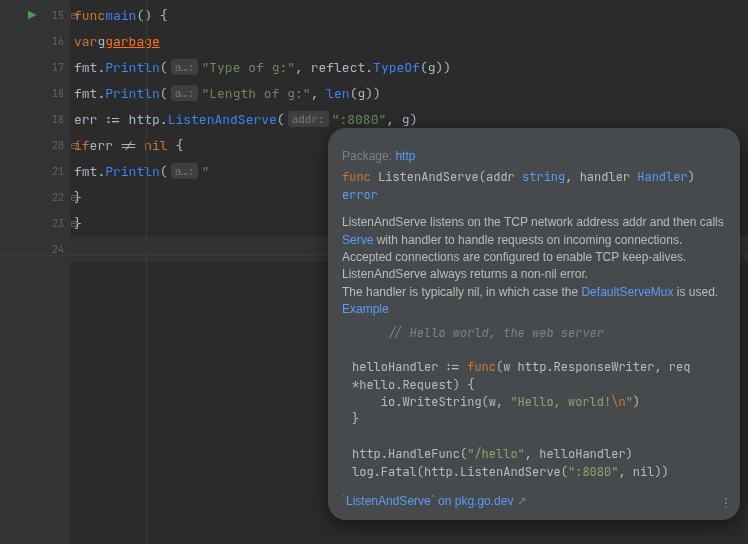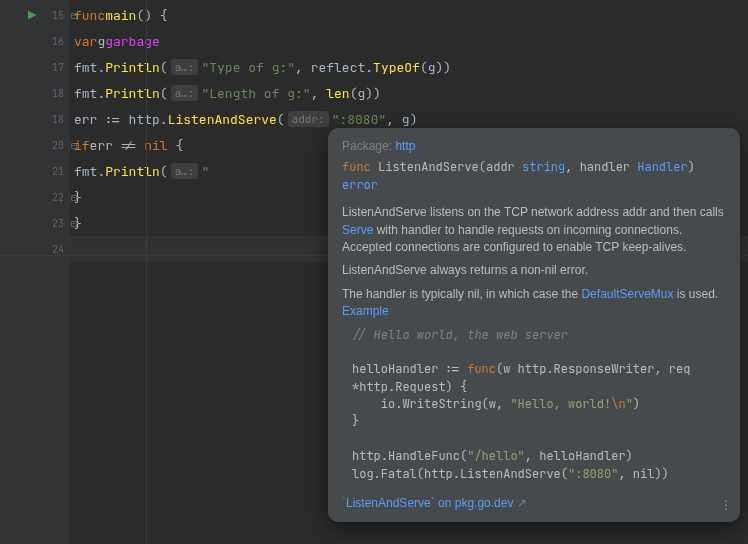--- a/index.html
+++ b/index.html
@@ -30,22 +30,22 @@
     position: relative;
   }
   .ln { color: #606366; font-size: 10px; }
   .run-icon { color: #499c54; position: absolute; left: 28px; font-size: 14px; }
   .fold-icon { color: #6e6e6e; position: absolute; right: -7px; font-size: 10px; }
   .code-area { flex: 1; padding-top: 2px; position: relative; }
   .line { height: 26px; display: flex; align-items: center; white-space: pre; padding-left: 4px; }
   .line.current { background: #323232; }
   
   .kw { color: #cc7832; text-align: center; }
-  .fn { color: #fde047; }
-  .bty { color: #d946ef; }
+  .fn { color: #3b82f6; }
+  .bty { color: #f97316; text-decoration: underline; }
   .str { color: #6a8759; }
   .strd { color: #8aa46e; }
   .gr  { color: #808080; }
   .esc { color: #cc7832; }
   .hint {
     background: #3d3f41;
     color: #787878;
     font-size: 11px;
     padding: 1px 4px;
     border-radius: 3px;
@@ -60,40 +60,40 @@
   .divider-h { position:absolute; left:0; right:0; top: 255px; border-top:1px solid #3a3a3a; }
 
   
   .doc-popup {
     position: absolute;
     left: 328px;
     top: 128px;
     width: 412px;
     background: #474a4c;
     color: #bbbbbb;
-    border-radius: 10px;
+    border-radius: 18px;
     box-shadow: 0 6px 20px rgba(0,0,0,0.5);
     font-family: -apple-system, "Segoe UI", Arial, sans-serif;
     font-size: 12px;
-    padding: 10px 14px 10px 14px;
+    padding: 20px 14px 10px 14px;
     line-height: 1.45;
   }
   .doc-popup .sig { font-family: "JetBrains Mono", Menlo, monospace; margin: 4px 0 10px 0; }
   .doc-popup .pkg-line { margin-bottom: 4px; }
-  .doc-popup .para { margin-top: 6px; }
+  .doc-popup .para { }
   .doc-popup .example-code {
     font-family: "JetBrains Mono", Menlo, monospace;
     font-size: 12px;
     white-space: pre;
     margin: 6px 0 0 10px;
     color: #bbbbbb;
     line-height: 1.45;
   }
   .doc-popup .ex-title { color: #589df6; margin-top: 0; display:inline-block;}
-  .doc-popup .cmt { color: #808080; font-style: italic;}
+  .doc-popup .cmt { color: #808080; font-style: italic; margin-left: 36px;}
   .doc-popup .link { color: #589df6; }
   .doc-popup a { color: #589df6; text-decoration: none; }
   .doc-popup .ext { font-family: Liberation Sans, sans-serif; margin-top:12px; color:#bbbbbb;}
   .doc-popup .ext .tick { color:#6a8759;}
   .doc-popup .more { position:absolute; right:8px; bottom:8px; color:#a0a0a0; cursor:pointer;}
 </style>
 </head>
 <body>
 
 <div class="editor">
@@ -175,21 +175,21 @@
   </div>
   <div class="para">ListenAndServe always returns a non-nil error.</div>
   <div class="para">
     <span>The handler is typically nil, in which case the </span><a>DefaultServeMux</a><span> is used.</span>
   </div>
 
   <span class="ex-title">Example</span>
   <div class="example-code"><span class="cmt">// Hello world, the web server</span>
 
 <span>helloHandler := </span><span class="kw">func</span><span>(w http.ResponseWriter, req</span>
-<span>*http.Request) {</span>
+<span>*hello.Request) {</span>
 <span>    io.WriteString(w, </span><span class="strd">"Hello, world!</span><span class="esc">\n</span><span class="strd">"</span><span>)</span>
 <span>}</span>
 
 <span>http.HandleFunc(</span><span class="strd">"/hello"</span><span>, helloHandler)</span>
 <span>log.Fatal(http.ListenAndServe(</span><span class="strd">":8080"</span><span>, nil))</span></div>
 
   <div class="ext"><span class="tick">`</span><span class="link">ListenAndServe` on pkg.go.dev</span><span class="gr"> ↗</span></div>
 
   <div class="more">⋮</div>
 </div>

